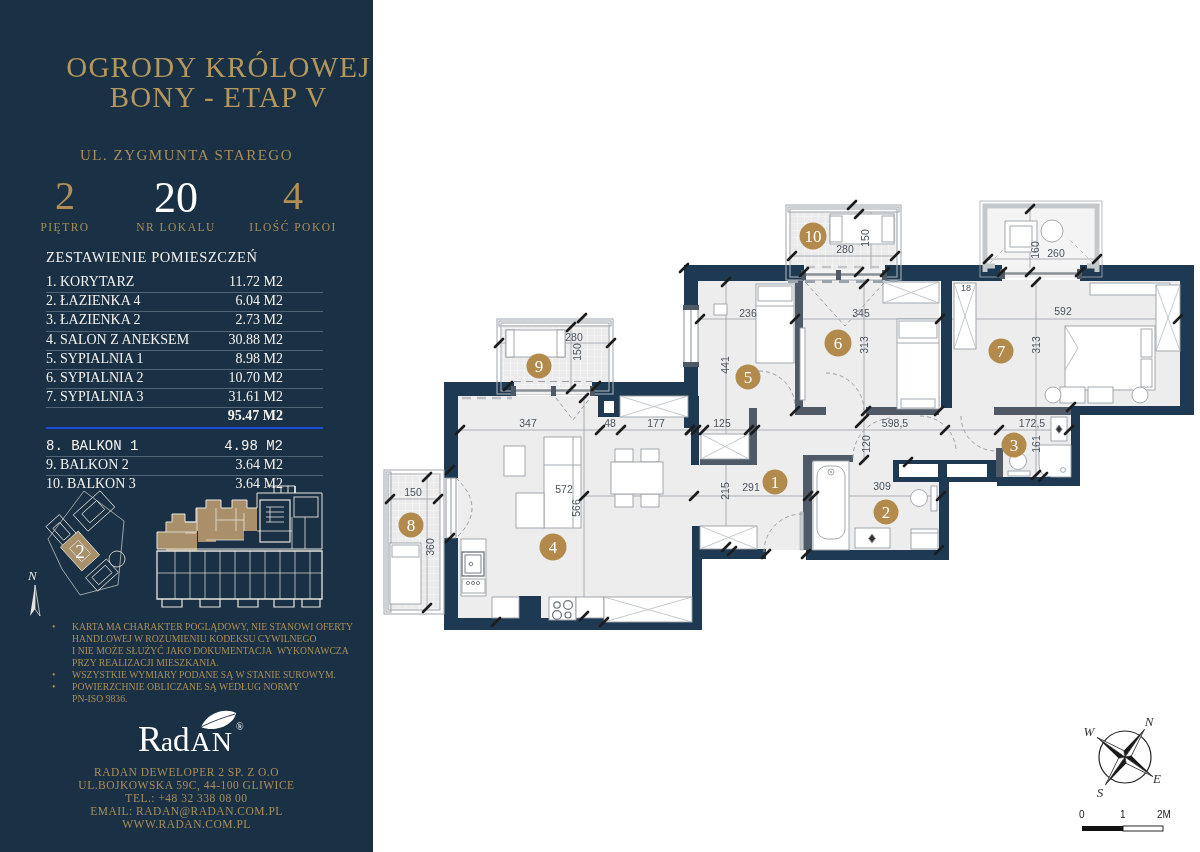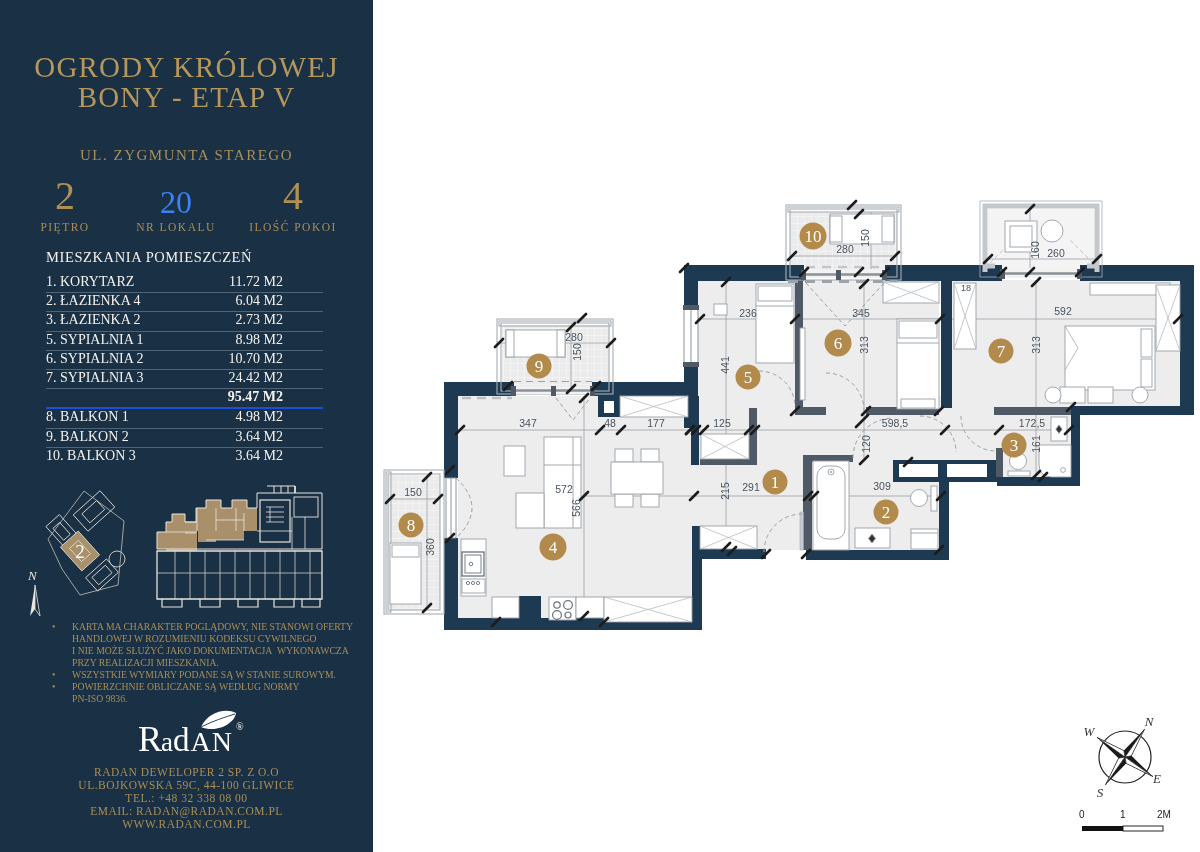--- a/index.html
+++ b/index.html
@@ -14,68 +14,72 @@
   .row b{position:absolute;right:40px;top:0;font-weight:normal;}
   .row.total{border-bottom:2px solid #1d4ed8;}
   .row.total b{font-weight:bold;}
 </style>
 </head>
 <body>
 <div id="page">
 
   <div id="sidebar">
 
-    <div class="abs ctr" style="left:0;top:52px;width:373px;font-size:29px;letter-spacing:1.2px;color:#b5975c;line-height:30px;">OGRODY KRÓLOWEJ<br>BONY - ETAP V</div>
+    <div class="abs ctr" style="left:0;top:52px;width:373px;font-size:29px;letter-spacing:1.2px;color:#b5975c;line-height:30px;padding-left:32px;">OGRODY KRÓLOWEJ<br>BONY - ETAP V</div>
 
     <div class="abs ctr" style="left:0;top:147px;width:373px;font-size:15px;letter-spacing:1.5px;color:#a98e58;">UL. ZYGMUNTA STAREGO</div>
 
     <div class="abs ctr" style="left:25px;top:172px;width:80px;font-size:40px;color:#b08f55;">2</div>
 
-    <div class="abs ctr" style="left:128px;top:184px;width:96px;font-size:32px;color:#3b82f6;">20</div>
+    <div class="abs ctr" style="left:128px;top:172px;width:96px;font-size:44px;color:#ffffff;">20</div>
 
     <div class="abs ctr" style="left:250px;top:172px;width:86px;font-size:40px;color:#b08f55;">4</div>
 
     <div class="abs ctr" style="left:25px;top:221px;width:80px;font-size:11.5px;letter-spacing:1.5px;color:#a98e58;">PIĘTRO</div>
 
     <div class="abs ctr" style="left:128px;top:221px;width:96px;font-size:11.5px;letter-spacing:1.5px;color:#a98e58;">NR LOKALU</div>
 
     <div class="abs ctr" style="left:240px;top:221px;width:106px;font-size:11.5px;letter-spacing:1.5px;color:#a98e58;white-space:nowrap;">ILOŚĆ POKOI</div>
 
-    <div class="abs" style="left:46px;top:249px;font-size:14.5px;letter-spacing:0.6px;color:#f4f2ee;">MIESZKANIA POMIESZCZEŃ</div>
+    <div class="abs" style="left:46px;top:249px;font-size:14.5px;letter-spacing:0.6px;color:#f4f2ee;">ZESTAWIENIE POMIESZCZEŃ</div>
 
     <div id="roomtable" class="abs" style="left:46px;top:274px;width:277px;font-size:14px;color:#f4f2ee;">
       <div class="row">
           <span>1. KORYTARZ</span>
           <b>11.72 M2</b>
         </div>
       <div class="row">
           <span>2. ŁAZIENKA 4</span>
           <b>6.04 M2</b>
         </div>
       <div class="row">
           <span>3. ŁAZIENKA 2</span>
           <b>2.73 M2</b>
         </div>
       <div class="row">
+          <span>4. SALON Z ANEKSEM</span>
+          <b>30.88 M2</b>
+        </div>
+      <div class="row">
           <span>5. SYPIALNIA 1</span>
           <b>8.98 M2</b>
         </div>
       <div class="row">
           <span>6. SYPIALNIA 2</span>
           <b>10.70 M2</b>
         </div>
       <div class="row">
           <span>7. SYPIALNIA 3</span>
-          <b>24.42 M2</b>
+          <b>31.61 M2</b>
         </div>
       <div class="row total">
           <span></span>
           <b style="font-weight:bold;">95.47 M2</b>
         </div>
-      <div class="row" style="">
+      <div class="row" style="margin-top:9px;font-family:Liberation Mono, monospace;">
           <span>8. BALKON 1</span>
           <b>4.98 M2</b>
         </div>
       <div class="row">
           <span>9. BALKON 2</span>
           <b>3.64 M2</b>
         </div>
       <div class="row noline">
           <span>10. BALKON 3</span>
           <b>3.64 M2</b>

